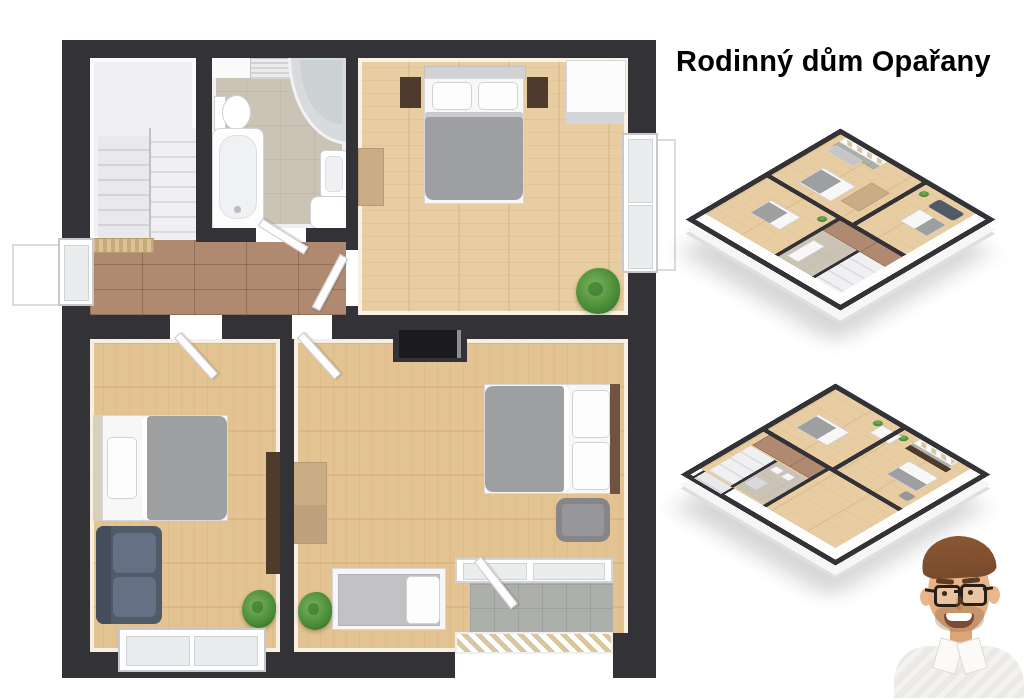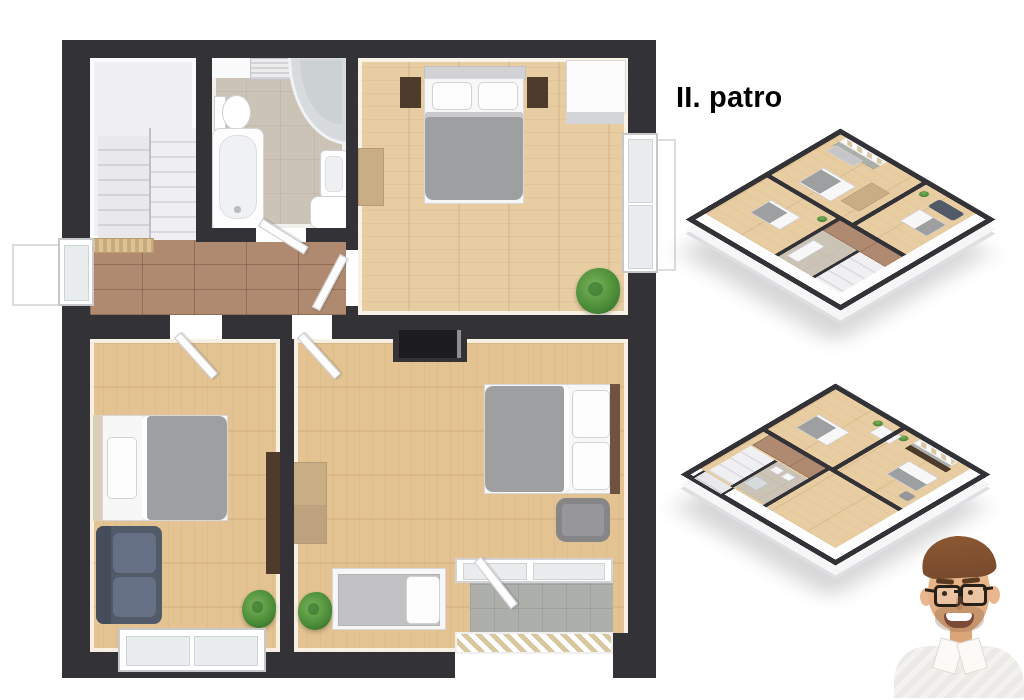--- a/index.html
+++ b/index.html
@@ -167,21 +167,21 @@
     <div class="gap" style="left:455px;top:652px;width:158px;height:26px;"></div>
     <div class="railing" style="left:455px;top:632px;width:158px;height:22px;"></div>
 
     <div class="leaf" style="left:258px;top:226px;height:52px;transform-origin:top left;transform:rotate(-58deg);"></div>
     <div class="leaf" style="left:340px;top:254px;height:58px;transform-origin:top left;transform:rotate(28deg);"></div>
     <div class="leaf" style="left:174px;top:338px;height:54px;transform-origin:top left;transform:rotate(-42deg);"></div>
     <div class="leaf" style="left:297px;top:338px;height:54px;transform-origin:top left;transform:rotate(-42deg);"></div>
     <div class="leaf" style="left:474px;top:562px;height:58px;transform-origin:top left;transform:rotate(-38deg);"></div>
   </div>
 
-  <h1 class="title sub">II. patro</h1>
+  <h1 class="title">Rodinný dům Opařany</h1>
 
   <div class="iso" style="left:731px;top:110px;">
     <div class="fl wood" style="left:0;top:0;width:191px;height:191px;"></div>
     <div class="railing" style="left:8px;top:0;width:58px;height:10px;"></div>
     <div class="fl balcf" style="left:8px;top:10px;width:58px;height:9px;"></div>
     <div class="fl tiles" style="left:103px;top:104px;width:88px;height:24px;"></div>
     <div class="fl bathf" style="left:103px;top:128px;width:48px;height:63px;"></div>
     <div class="ibed" style="left:108px;top:146px;width:16px;height:38px;"></div>
     <div class="fl treadsB" style="left:151px;top:128px;width:40px;height:63px;"></div>
     <div class="fl" style="left:80px;top:36px;width:24px;height:42px;background:var(--tanWood);border:1px solid #b79a73;"></div>

